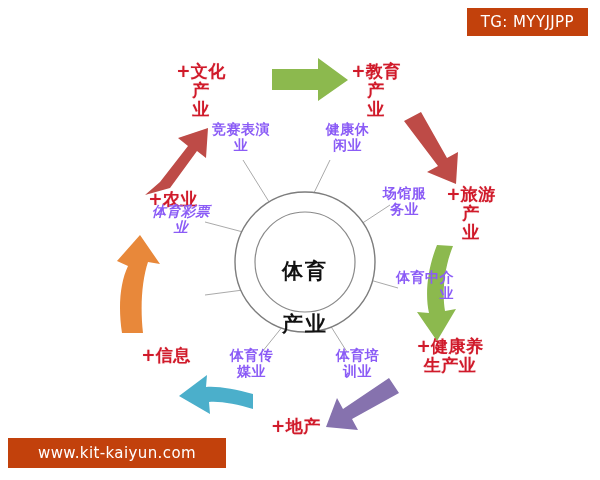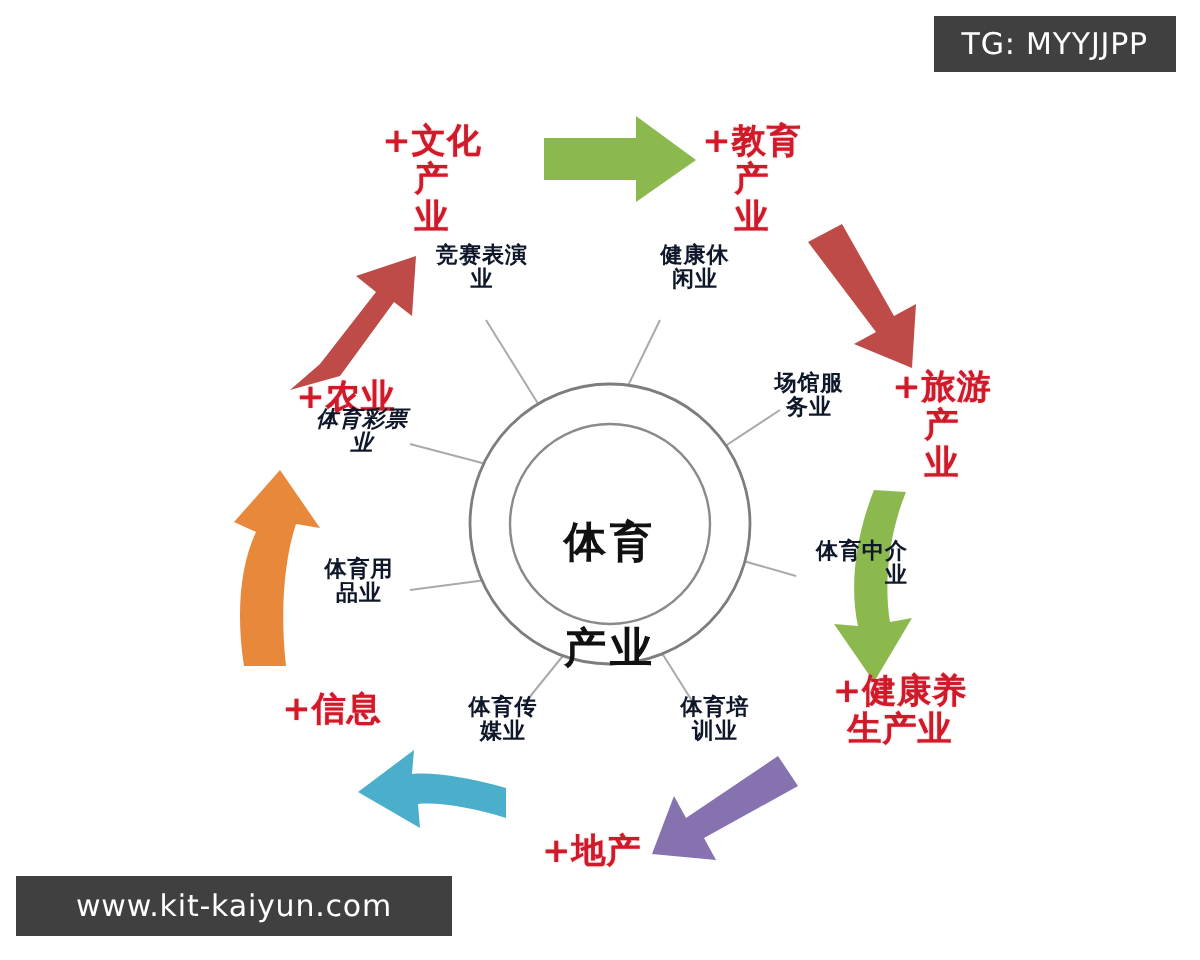--- a/index.html
+++ b/index.html
@@ -29,36 +29,36 @@
     white-space: pre-line;
     letter-spacing: 0.5px;
   }
   .outer-lbl {
     color: #d01a2a;
     font-weight: bold;
     font-size: 17px;
     text-shadow: 0 0 1px rgba(208,26,42,0.35);
   }
   .inner-lbl {
-    color: #0f172a;
+    color: #8b5cf6;
     font-weight: bold;
-    font-size: 11px;
+    font-size: 14px;
   }
   .center-lbl {
     color: #111111;
     font-weight: bold;
     font-size: 21px;
     letter-spacing: 2px;
     text-align: center;
     line-height: 1.25;
   }
   
   .badge {
     position: absolute;
-    background: #404040;
+    background: #c2410c;
     color: #ffffff;
     font-size: 15px;
     letter-spacing: 0.4px;
     display: flex;
     align-items: center;
     justify-content: center;
   }
   #tg-badge {
     right: 12px;
     top: 8px;
@@ -117,21 +117,21 @@
       <path d="M 122 333 C 118 307 120 283 128 266 L 117 261 L 140 235 L 160 264 L 148 262
                C 142 280 140 306 143 333 Z" fill="#E8883A"></path>
     </g>
 
     <g>
       <path d="M 145 195 L 160 182 L 188 146 L 178 138 L 208 128 L 206 158 L 197 151 L 170 188 Z" fill="#BE4B47"></path>
     </g>
 
   </svg>
 
-  <div class="lbl outer-lbl" style="left:185px; top:62px; text-align:center; width:62px;">+文化产
+  <div class="lbl outer-lbl" style="left:170px; top:62px; text-align:center; width:62px;">+文化产
 业</div>
 
   <div class="lbl outer-lbl" style="left:345px; top:62px; text-align:center; width:62px;">+教育产
 业</div>
 
   <div class="lbl outer-lbl" style="left:440px; top:185px; text-align:center; width:62px;">+旅游产
 业</div>
 
   <div class="lbl outer-lbl" style="left:407px; top:337px; text-align:center; width:86px;">+健康养
 生产业</div>
@@ -153,22 +153,20 @@
 
   <div class="lbl inner-lbl" style="left:392px; top:270px; text-align:right; width:62px;">体育中介
 业</div>
 
   <div class="lbl inner-lbl" style="left:224px; top:348px; text-align:center; width:55px;">体育传
 媒业</div>
 
   <div class="lbl inner-lbl" style="left:330px; top:348px; text-align:center; width:55px;">体育培
 训业</div>
 
-  <div class="lbl inner-lbl" style="left:152px; top:279px; text-align:center; width:55px;">体育用
-品业</div>
 
   <div class="lbl inner-lbl" style="left:150px; top:204px; text-align:center; width:62px;font-style:italic;">体育彩票
 业</div>
 
   <div class="lbl center-lbl" style="left:255px; top:232px; width:100px;">
     <div>体育</div>
     <div>产业</div>
   </div>
 
   <div id="tg-badge" class="badge">TG: MYYJJPP</div>

